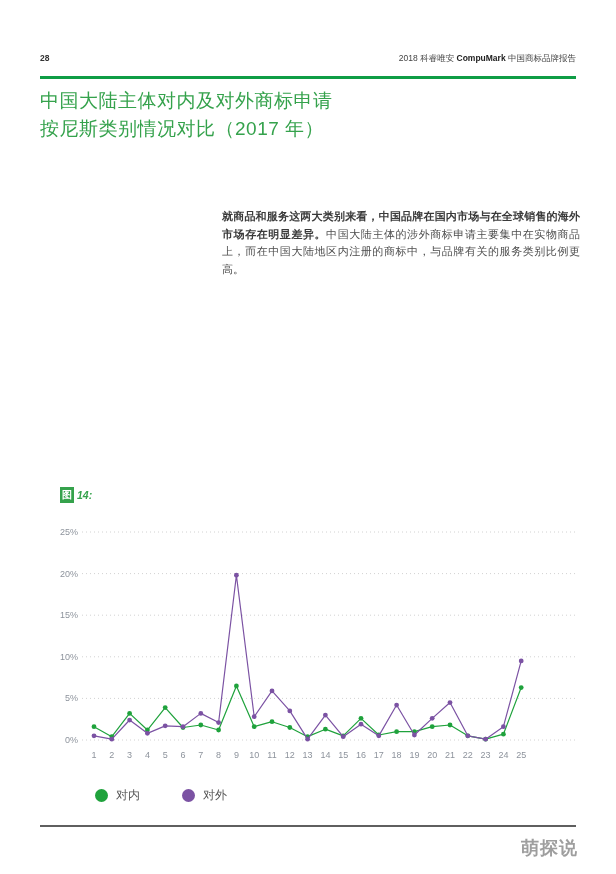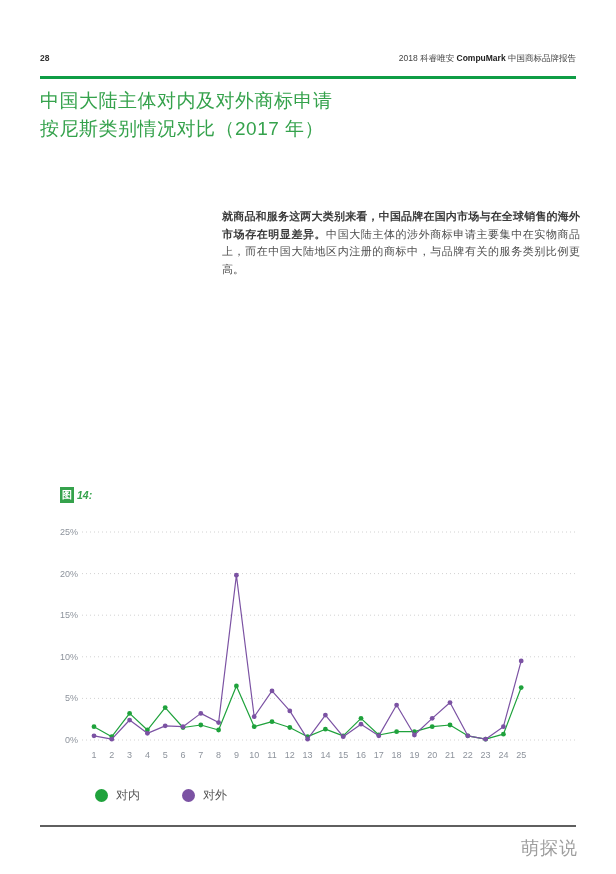--- a/index.html
+++ b/index.html
@@ -26,21 +26,21 @@
   .fig-badge { display:inline-block; padding:1px 2px; font-size:10px; font-weight:bold; color:#fff; margin-right:3px; }
   .fig-num { font-weight:bold; margin-right:12px;font-style:italic; }
   
   .chart-wrap { position:absolute; left:56px; top:518px; width:524px; height:250px; }
   
   .legend { position:absolute; left:95px; top:787px; display:flex; gap:42px; }
   .legend-item { display:flex; align-items:center; gap:8px; font-size:12px; color:#555; }
   .legend-dot { width:13px; height:13px; border-radius:50%; }
   
   .bottom-rule { position:absolute; left:40px; top:825px; width:536px; height:2px; background:#5f5f5f; }
-  .watermark { position:absolute; right:38px; top:836px; font-size:18px; font-weight:normal; color:#9e9e9e; letter-spacing:1px; }
+  .watermark { position:absolute; right:38px; top:836px; font-size:18px; font-weight:bold; color:#9e9e9e; letter-spacing:1px; }
 </style>
 </head>
 <body>
 
 <div class="page">
 
   <div class="page-num">28</div>
   <div class="header-right"><span>2018 科睿唯安 </span><span class="brand">CompuMark</span><span> 中国商标品牌报告</span></div>
   <div class="top-rule" style="background: rgb(15, 157, 69);"></div>
 

